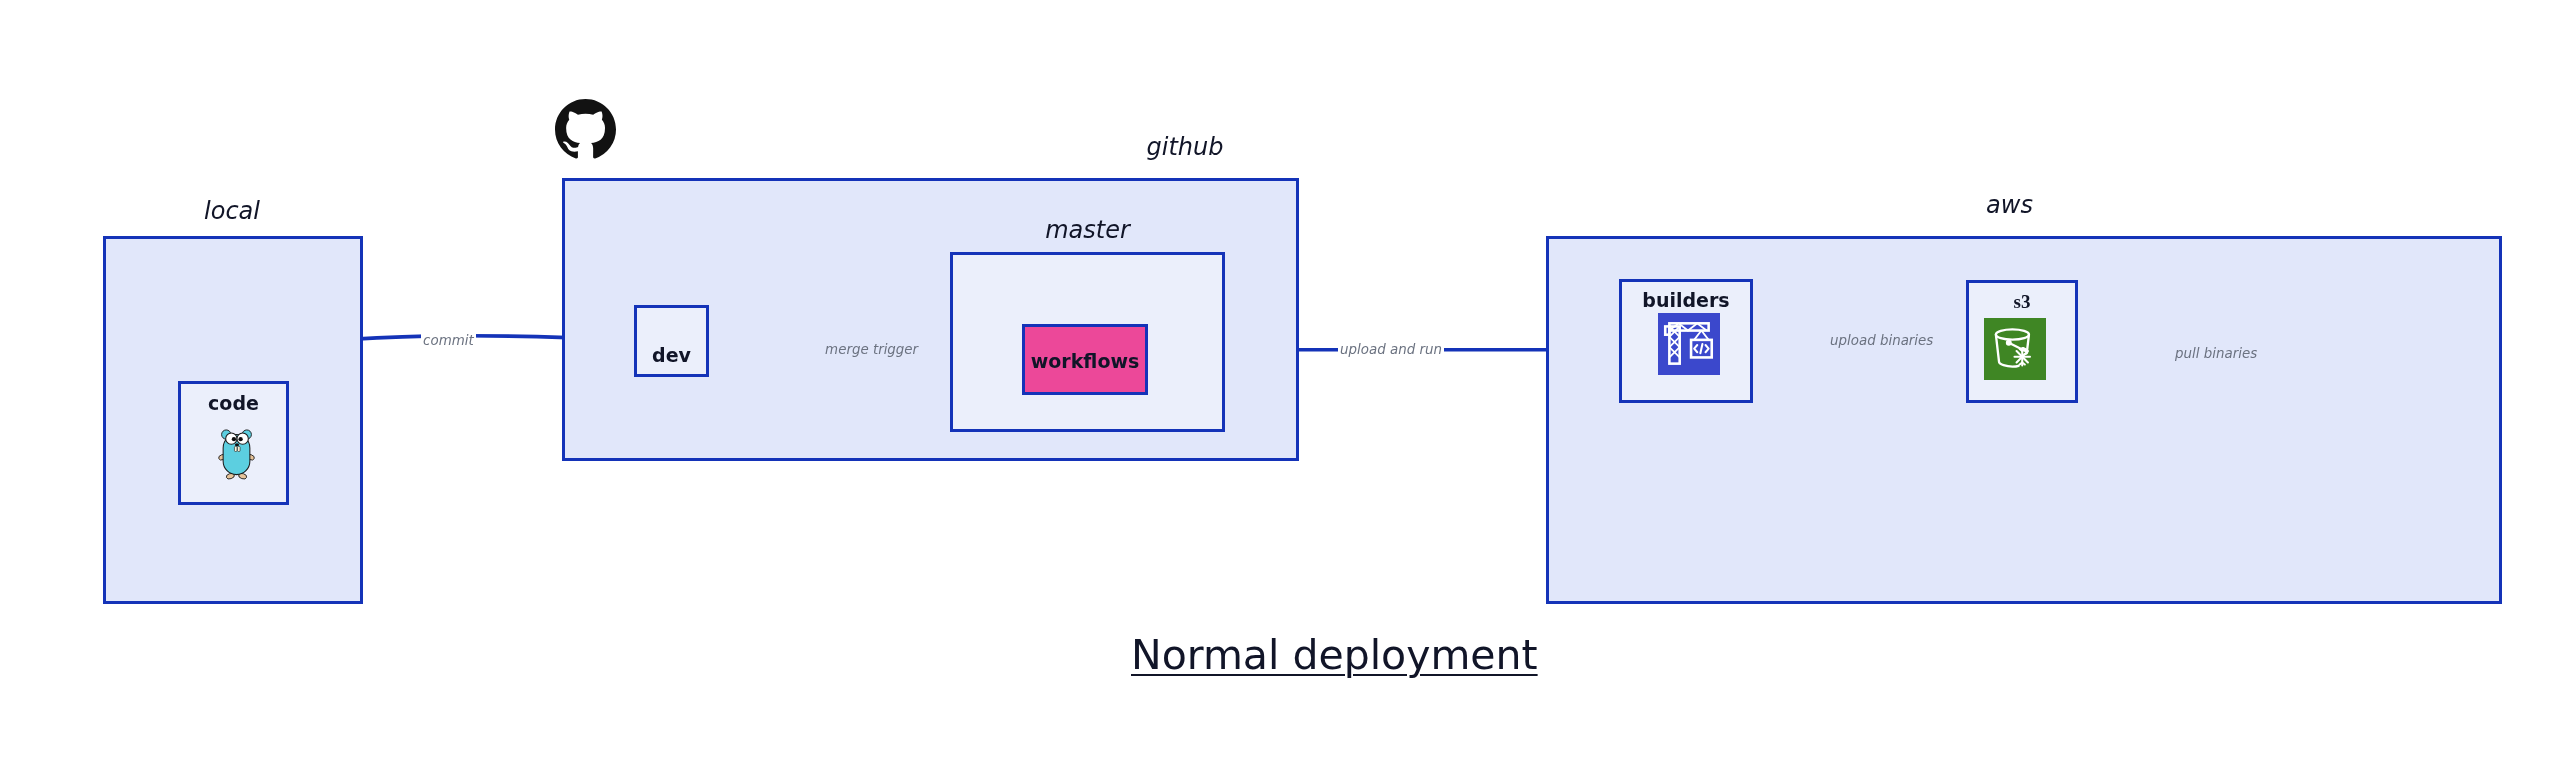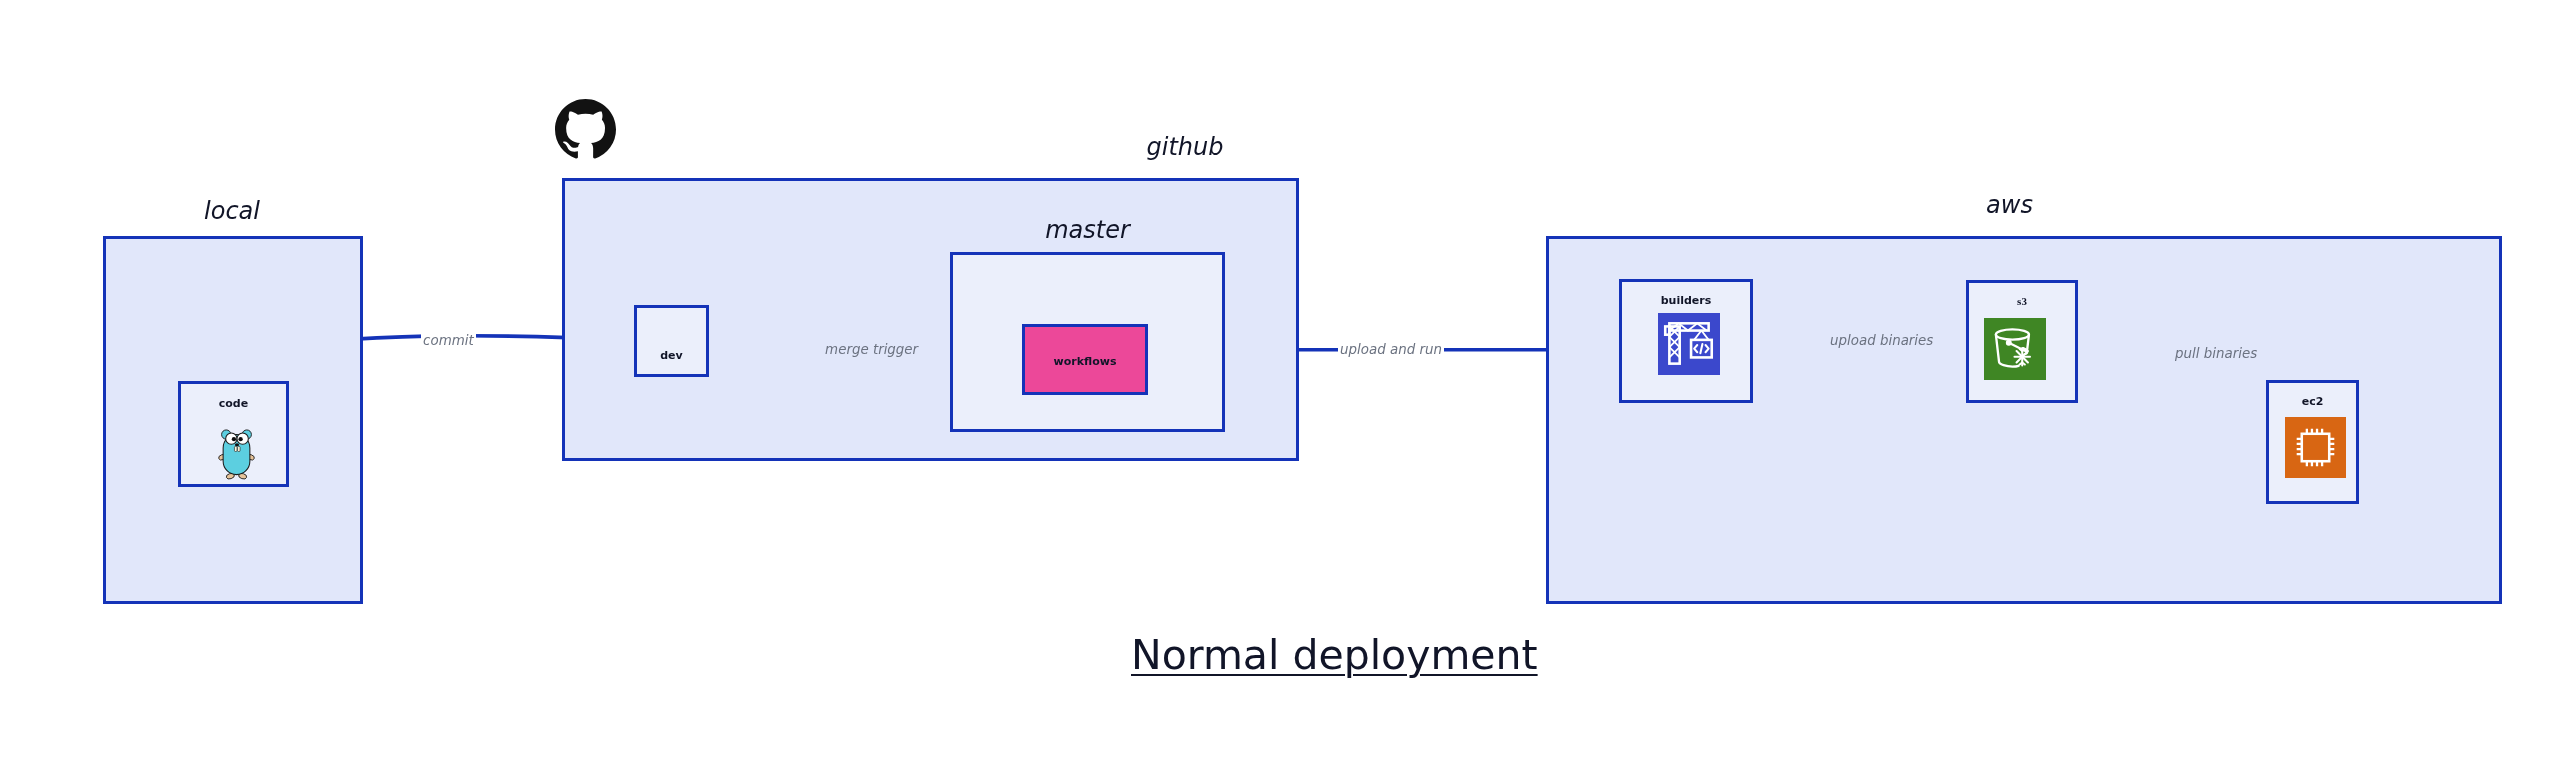--- a/index.html
+++ b/index.html
@@ -9,21 +9,21 @@
   svg.wires{position:absolute;left:0;top:0;width:2604px;height:781px;pointer-events:none;}
 
   
   .group{position:absolute;background:#E1E7FA;border:3.1px solid #1433B8;box-sizing:border-box;}
   .group-label{position:absolute;color:#111528;font-size:24px;line-height:24px;
                 white-space:nowrap;text-align:center;font-style:italic;}
 
   
   .node{position:absolute;background:#EBEFFB;border:3.1px solid #1433B8;box-sizing:border-box;}
   .node-label{position:absolute;left:0;right:0;text-align:center;font-weight:bold;
-              color:#111528;font-size:11px;line-height:15.5px;white-space:nowrap;}
+              color:#111528;font-size:19px;line-height:15.5px;white-space:nowrap;}
   .node-icon{position:absolute;}
 
   
   .edge-label{position:absolute;color:#6B7280;font-style:italic;font-size:13.4px;
               line-height:14.4px;white-space:nowrap;background:#ffffff;padding:0 2.1px;}
   .edge-label.on-group{background:#E1E7FA;}
 
   
   .diagram-title{position:absolute;color:#111528;font-size:41px;line-height:33px;
                  text-decoration:underline;text-underline-offset:5.2px;
@@ -52,21 +52,21 @@
     <path d="M3406,662 L3886,662" fill="none" stroke="#1433B8" stroke-width="7" marker-end="url(#ah)"></path>
 
     <path d="M4073,662 C4180,662 4230,672 4283,700" fill="none" stroke="#1433B8" stroke-width="7"></path>
     <path d="M4330,728 C4390,760 4420,793 4388,800" fill="none" stroke="#1433B8" stroke-width="7" marker-end="url(#ah)"></path>
   </svg>
 
   <div class="group-label" style="left:103px; top:193px; width:258px;margin-top:6px;">local</div>
 
   <div class="group" style="left:103px; top:236px; width:260px; height:368px;"></div>
 
-  <div class="node" style="left:178px; top:381px; width:111px; height:106px;">
+  <div class="node" style="left:178px; top:381px; width:111px; height:124px;">
     <div class="node-label" style="top:12.4px;">code</div>
     <div class="node-icon" style="left:37px; top:39px; width:37px; height:57px;">
       <svg viewBox="0 0 72 110" width="37" height="57" xmlns="http://www.w3.org/2000/svg">
 
         <ellipse cx="9" cy="66" rx="8" ry="5" fill="#E7C49A" stroke="#1a1a1a" stroke-width="1.6" transform="rotate(-20 9 66)"></ellipse>
         <ellipse cx="63" cy="66" rx="8" ry="5" fill="#E7C49A" stroke="#1a1a1a" stroke-width="1.6" transform="rotate(20 63 66)"></ellipse>
 
         <ellipse cx="24" cy="103" rx="8" ry="5" fill="#E7C49A" stroke="#1a1a1a" stroke-width="1.6" transform="rotate(-18 24 103)"></ellipse>
         <ellipse cx="48" cy="103" rx="8" ry="5" fill="#E7C49A" stroke="#1a1a1a" stroke-width="1.6" transform="rotate(18 48 103)"></ellipse>
 
@@ -177,34 +177,17 @@
             <path d="M74 64 L69 60 M74 64 L79 60"></path>
             <path d="M74 86 L69 90 M74 86 L79 90"></path>
           </g>
         </g>
       </svg>
     </div>
   </div>
 
   <div class="edge-label on-group" style="left:2173px; top:347px;">pull binaries</div>
 
-  <div class="node" style="left:2266px; top:380px; width:93px; height:124px;">
-    <div class="node-label" style="top:11.3px;">ec2</div>
-    <div class="node-icon" style="left:15.5px; top:34px; width:61px; height:61px;">
-      <svg viewBox="0 0 120 120" width="61" height="61" xmlns="http://www.w3.org/2000/svg">
-        <rect width="120" height="120" fill="#D86613"></rect>
-        <g fill="none" stroke="#ffffff" stroke-width="5">
-          <rect x="33" y="33" width="54" height="54"></rect>
-          <g stroke-width="4.5">
-            <path d="M43 33 L43 23 M53 33 L53 23 M63 33 L63 23 M73 33 L73 23"></path>
-            <path d="M43 87 L43 97 M53 87 L53 97 M63 87 L63 97 M73 87 L73 97"></path>
-            <path d="M33 43 L23 43 M33 53 L23 53 M33 63 L23 63 M33 73 L23 73"></path>
-            <path d="M87 43 L97 43 M87 53 L97 53 M87 63 L97 63 M87 73 L97 73"></path>
-          </g>
-        </g>
-      </svg>
-    </div>
-  </div>
 
   <div class="diagram-title" style="left:1131px; top:639px;">Normal deployment</div>
 
 </div>
 
 
 </body></html>

